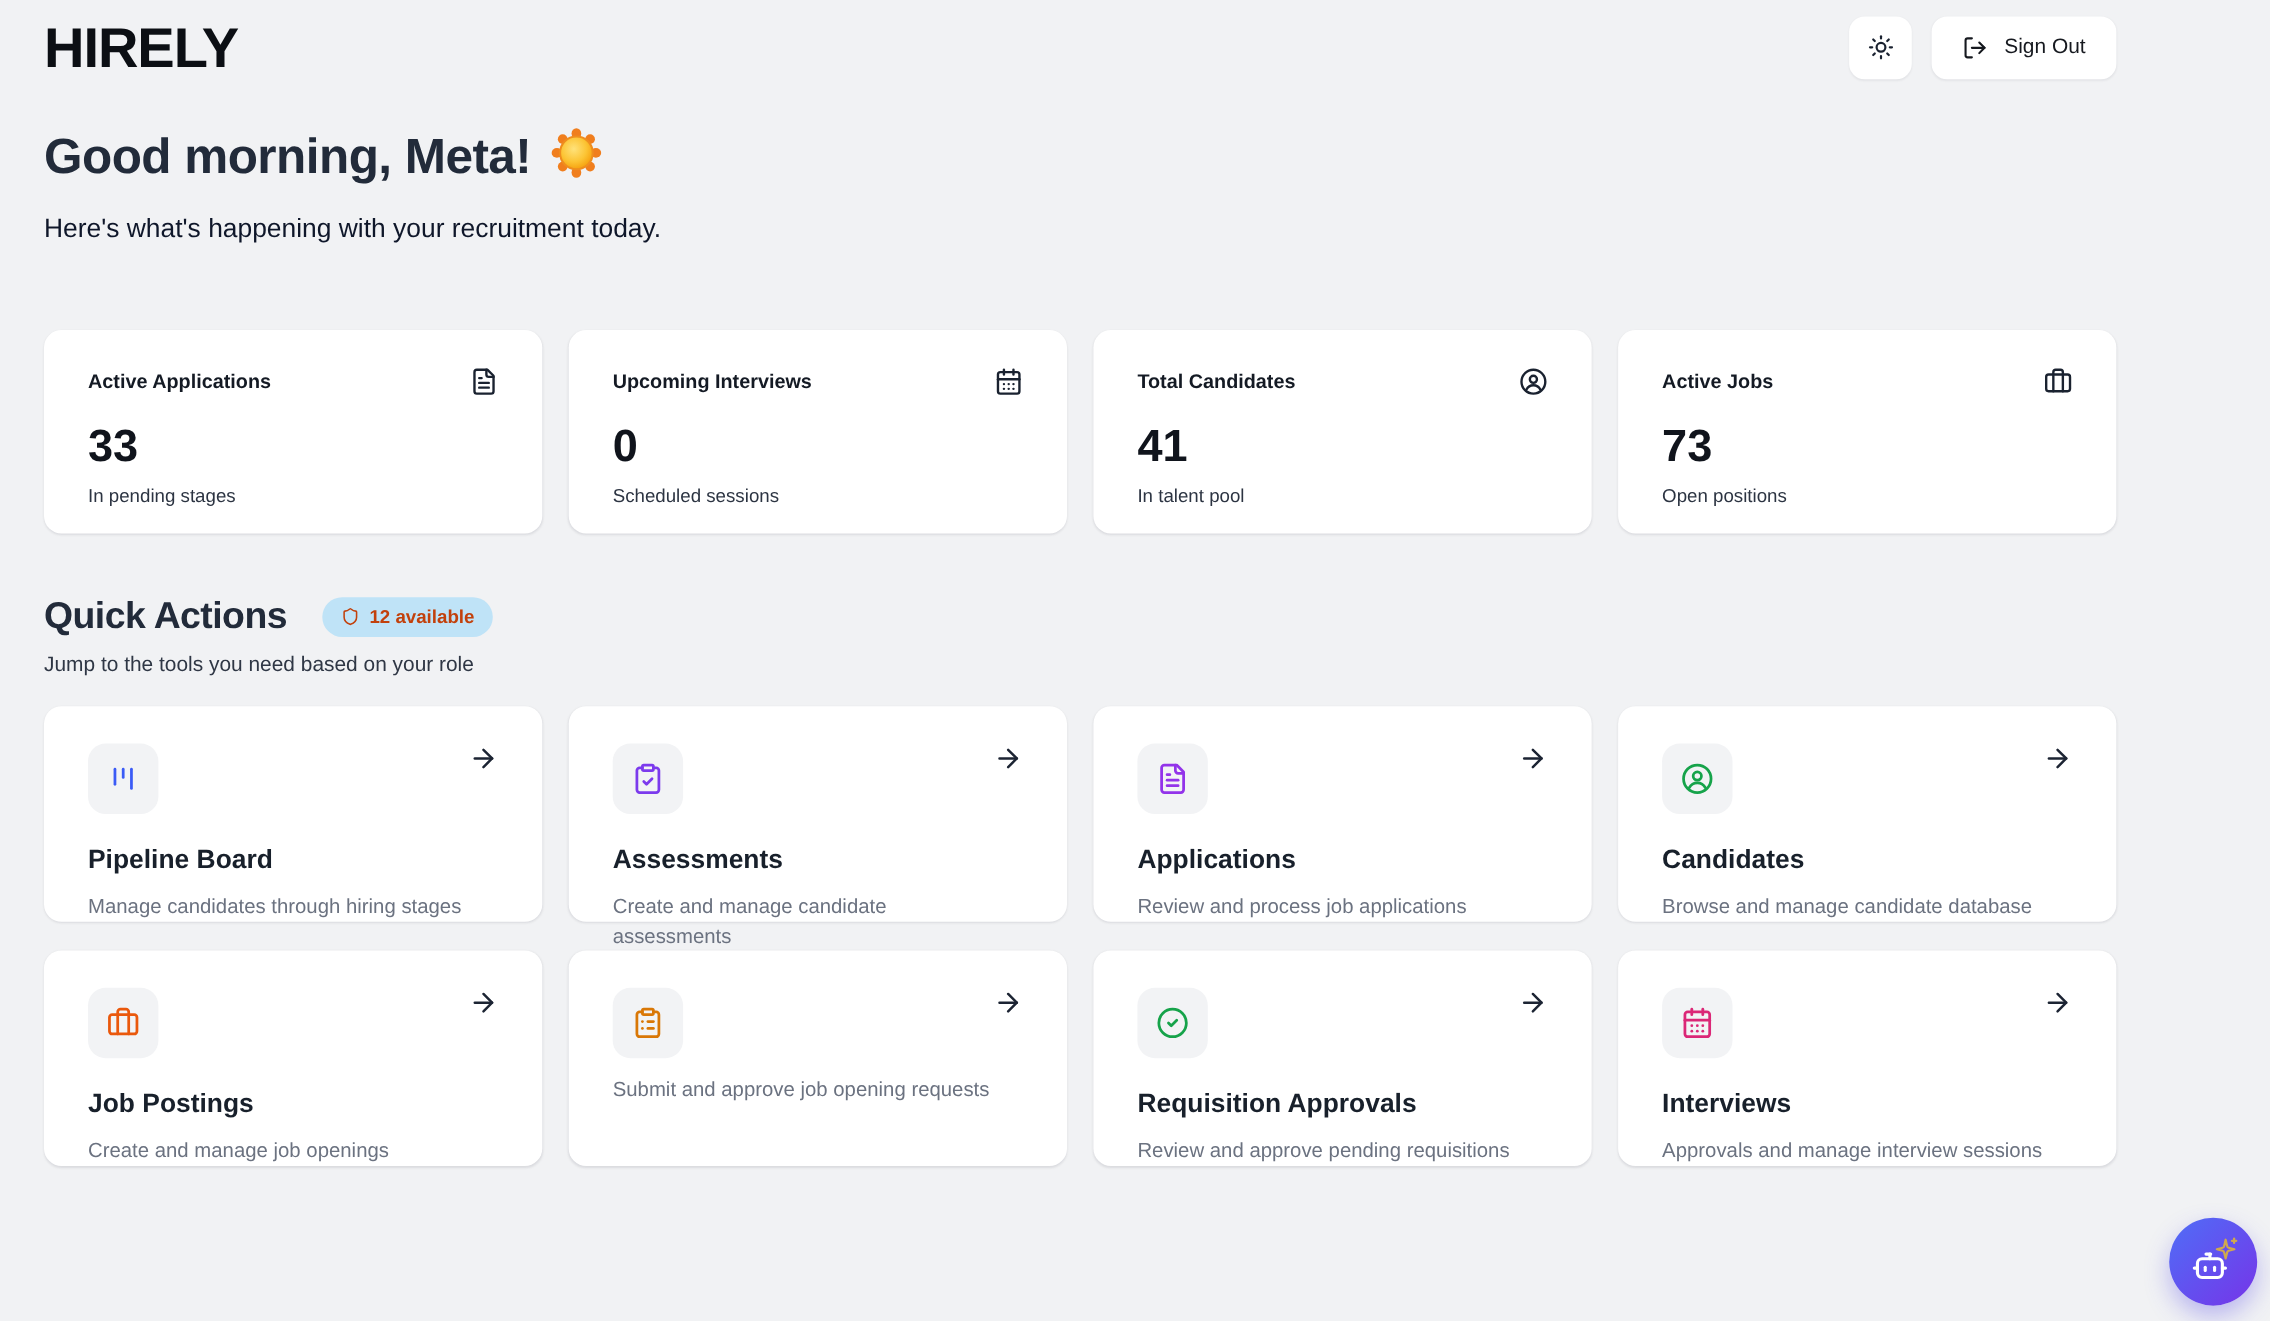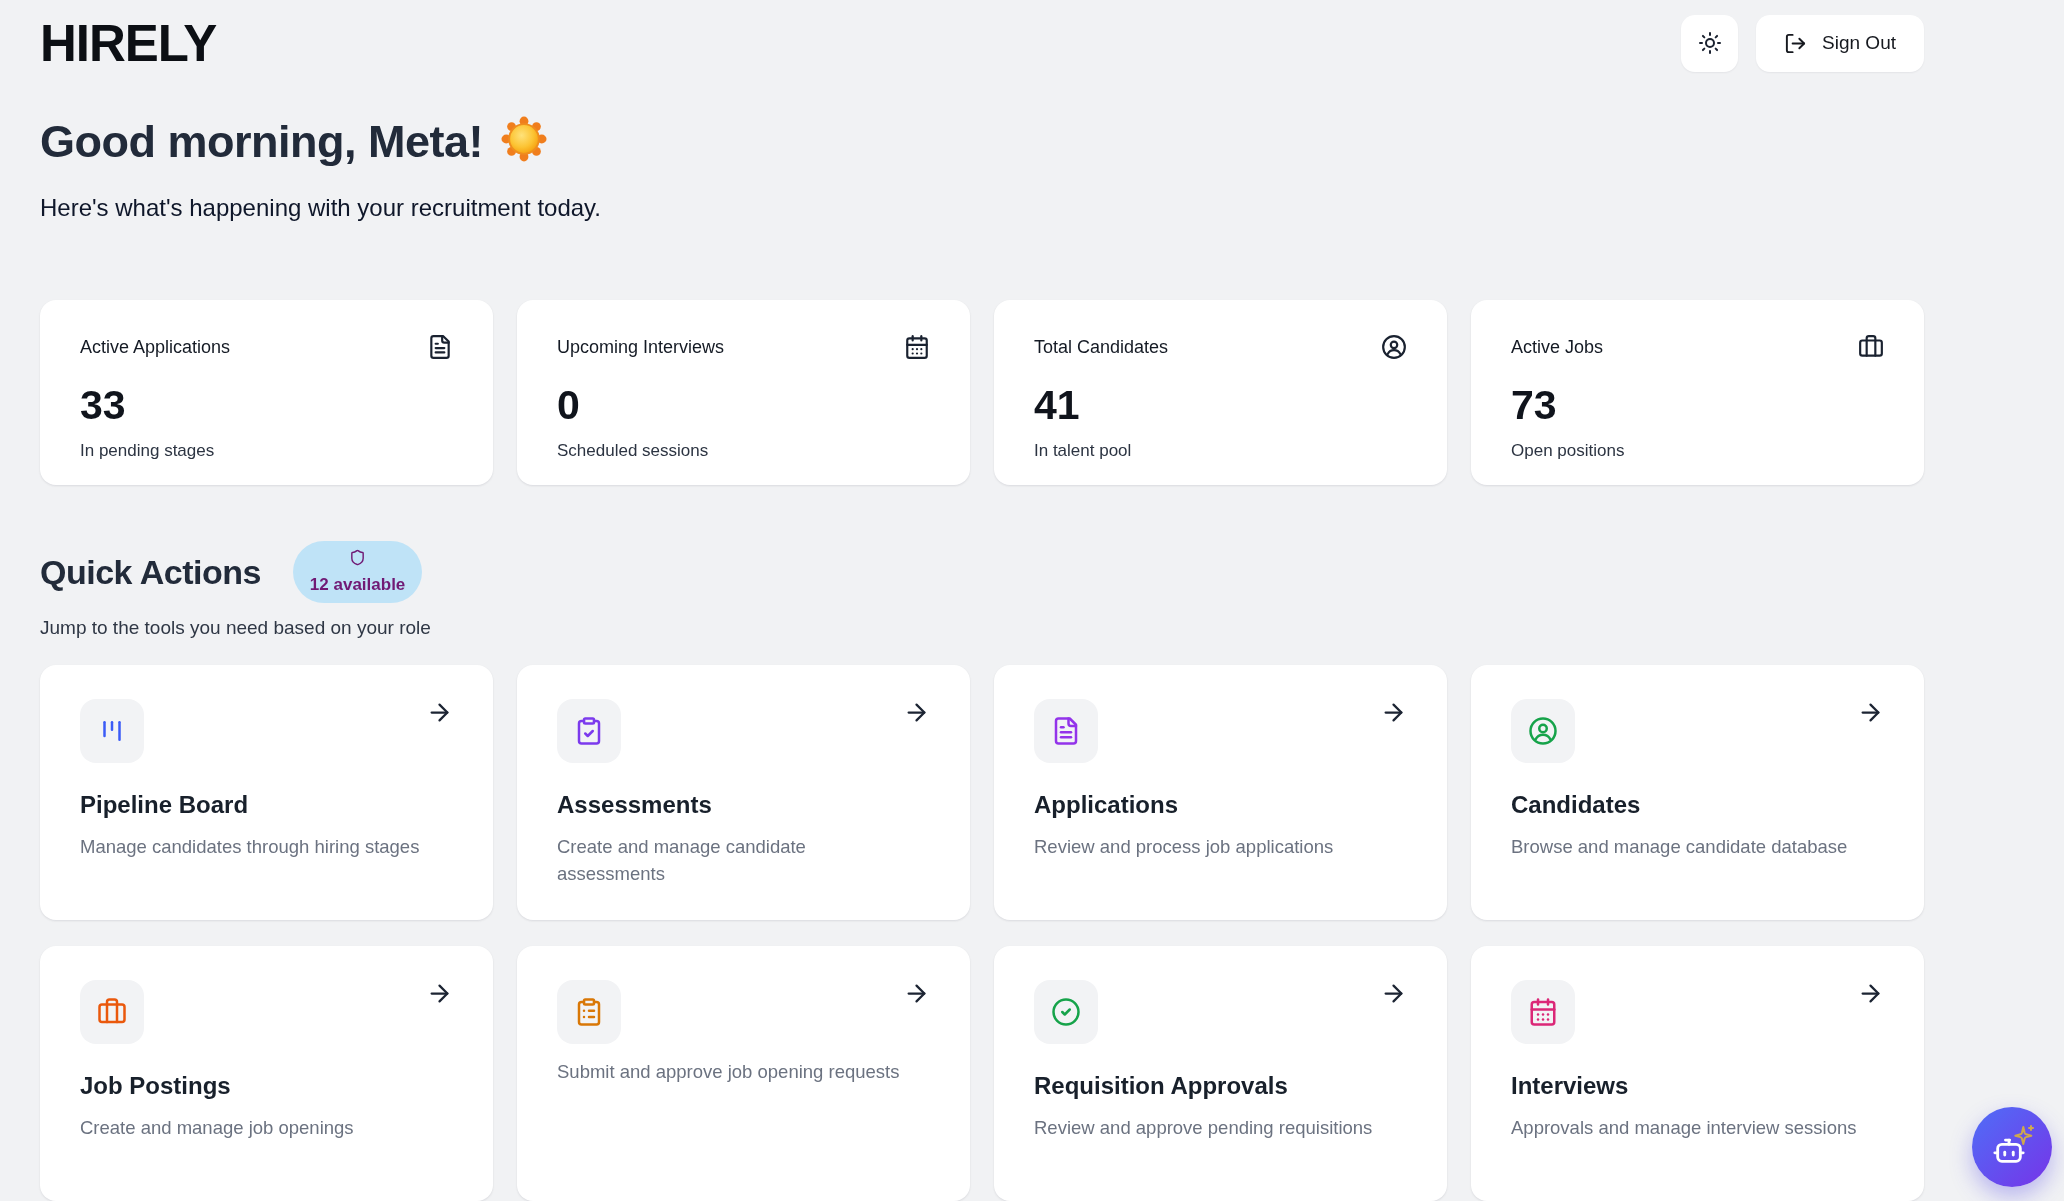--- a/index.html
+++ b/index.html
@@ -33,41 +33,41 @@
   }
   .greeting p { margin-top:26px; font-size:24px; color:#0f172a; }
 
   
   .stats-grid { margin-top:78px; display:grid; grid-template-columns:repeat(4,1fr); gap:24px; }
   .stat-card {
     background:#fff; border-radius:16px; height:185px; padding:34px 40px;
     box-shadow:0 1px 2px rgba(16,24,40,.05), 0 1px 3px rgba(16,24,40,.05);
   }
   .stat-head { display:flex; justify-content:space-between; align-items:center; }
-  .stat-label { font-size:18px; font-weight:400; color:#141a24; }
+  .stat-label { font-size:18px; font-weight:700; color:#141a24; }
   .stat-icon { color:#1a2230; display:flex; }
   .stat-icon svg { width:26px; height:26px; }
   .stat-value { margin-top:22px; font-size:41px; font-weight:800; color:#10141c; }
   .stat-sub { margin-top:12px; font-size:17px; color:#2c3442; }
 
   
   .qa-header { margin-top:56px; }
   .qa-title-row { display:flex; align-items:center; gap:32px; }
   .qa-title { font-size:34px; font-weight:800; color:#222b3a; letter-spacing:-0.5px; }
   .qa-badge {
     display:inline-flex; align-items:center; gap:9px;
     border-radius:999px; padding:8px 17px; font-size:17px; font-weight:600;
   }
   .qa-badge svg { width:17px; height:17px; }
   .qa-sub { margin-top:14px; font-size:19px; color:#2f3745; }
 
   
   .actions-grid { margin-top:26px; display:grid; grid-template-columns:repeat(4,1fr); gap:26px 24px; }
   .action-card {
-    position:relative; background:#fff; border-radius:16px; height:255px; padding:34px 40px;
+    position:relative; background:#fff; border-radius:16px; height:196px; padding:34px 40px;
     box-shadow:0 1px 2px rgba(16,24,40,.05), 0 1px 3px rgba(16,24,40,.05);
     cursor:pointer;
   }
   .icon-tile {
     width:64px; height:64px; border-radius:16px; background:#f2f3f5;
     display:flex; align-items:center; justify-content:center;
   }
   .icon-tile svg { width:30px; height:30px; }
   .card-arrow { position:absolute; top:34px; right:40px; color:#1c2433; display:flex; }
   .card-arrow svg { width:27px; height:27px; }
@@ -220,21 +220,21 @@
 </span>
         </div>
         <div class="stat-value">73</div>
         <div class="stat-sub">Open positions</div>
       </div>
     </section>
 
     <section class="qa-header">
       <div class="qa-title-row">
         <span class="qa-title">Quick Actions</span>
-        <span class="qa-badge" id="qa-badge" style="background: rgb(191, 227, 247); color: #701a75; flex-direction: column;">
+        <span class="qa-badge" id="qa-badge" style="background: rgb(191, 227, 247); color: #c2410c;">
           <span style="display:flex">
             <svg class="lucide" viewBox="0 0 24 24">
                 <path d="M20 13c0 5-3.5 7.5-7.66 8.95a1 1 0 0 1-.67-.01C7.5 20.5 4 18 4 13V6a1 1 0 0 1 1-1c2 0 4.5-1.2 6.24-2.72a1 1 0 0 1 1.52 0C14.51 3.81 17 5 19 5a1 1 0 0 1 1 1z"></path>
               </svg>
           </span>
           <span>12 available</span>
         </span>
       </div>
       <p class="qa-sub">Jump to the tools you need based on your role</p>
     </section>

